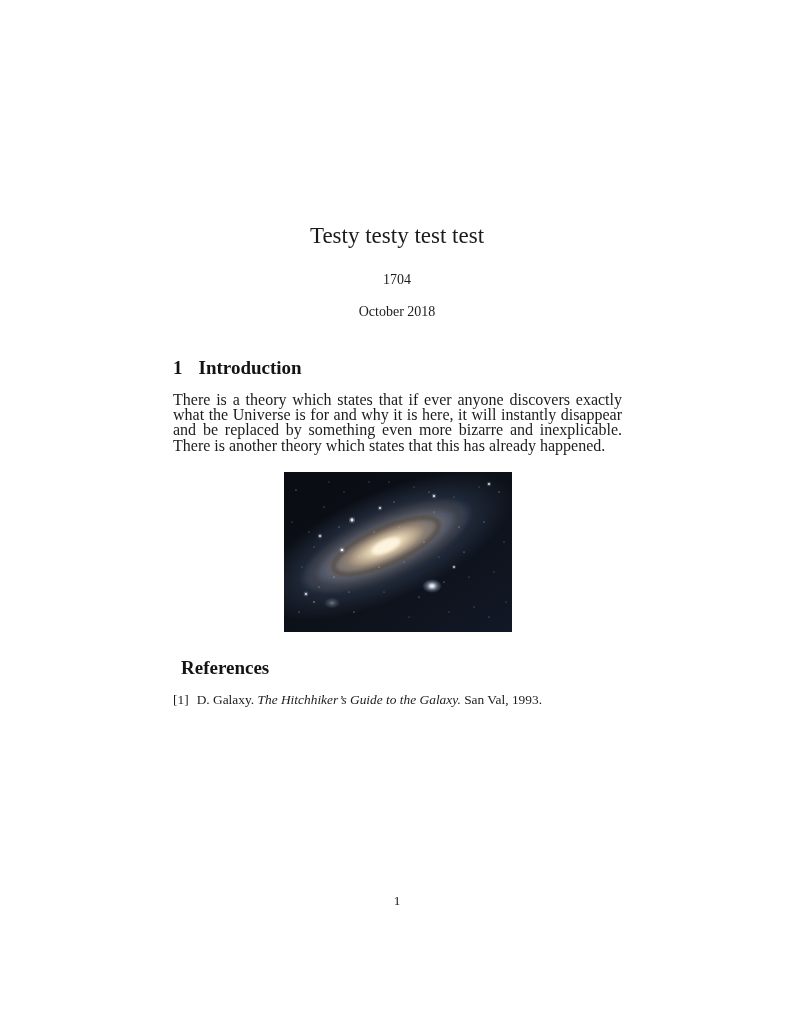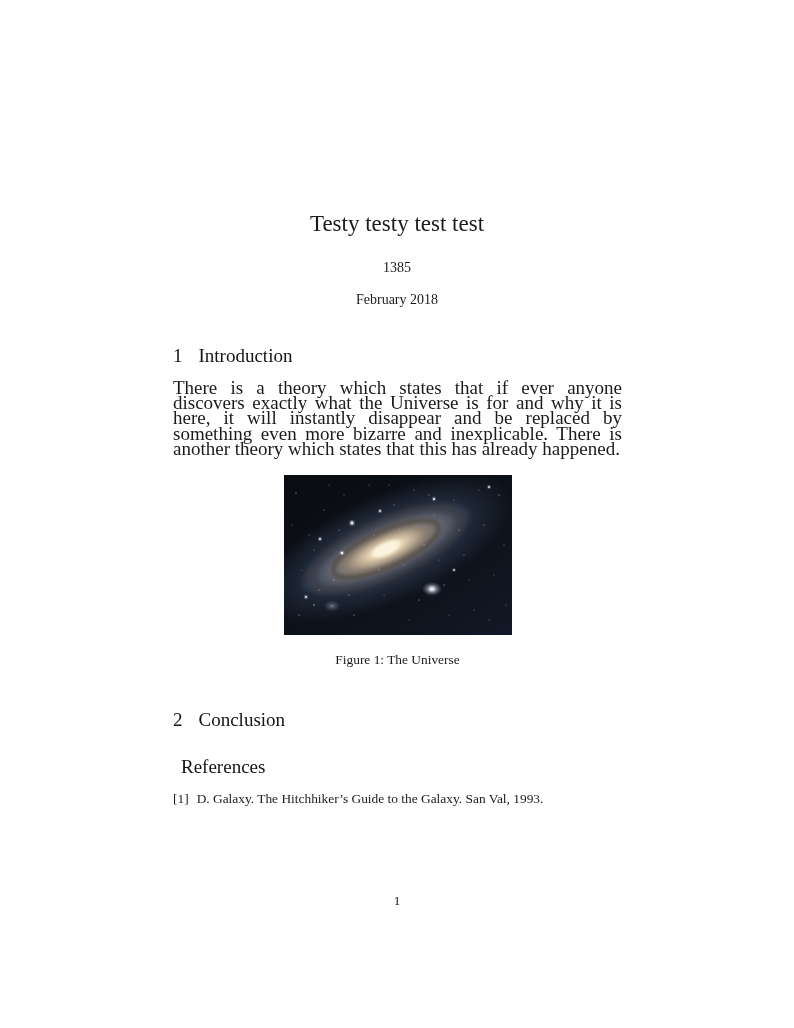--- a/index.html
+++ b/index.html
@@ -17,51 +17,51 @@
     overflow: hidden;
   }
   .titleblock {
     padding-top: 206px;
     text-align: center;
   }
   .doc-title {
     font-size: 23px;
     line-height: 28px;
     font-weight: 400;
-    margin: 4px;
+    margin: 16px;
   }
   .doc-author {
     font-size: 14px;
     line-height: 17px;
     margin-top: 21px;
   }
   .doc-date {
     font-size: 14px;
     line-height: 17px;
     margin-top: 15px;
   }
   .content {
     margin: 0 172px 0 173px; 
   }
   .sec-heading {
     font-size: 19px;
     line-height: 22px;
-    font-weight: 400;
+    font-weight: 700;
     margin: 0;
     color: #141414;
   }
   .sec-heading .sec-num {
     display: inline-block;
     margin-right: 16px;
   }
   .h-intro    { margin-top: 37px; }
   .h-concl    { margin-top: 41px; }
   .h-refs     { margin-top: 25px; margin-left: 8px; }
   .body-par {
-    font-size: 19px;
+    font-size: 16px;
     line-height: 15.2px;
     text-align: justify;
     margin: 13px 0 0 0;
   }
   .quote-par {
     font-size: 13.4px;
     line-height: 15.2px;
     margin: 13px 0 0 0;
   }
   .figure-wrap {
@@ -84,39 +84,39 @@
     margin-top: 13px;
     font-size: 13.4px;
     line-height: 15.2px;
     display: flex;
   }
   .ref-label {
     flex: 0 0 auto;
     margin-right: 8px;
   }
   .ref-text { flex: 1 1 auto; }
-  .ref-work { }
+  .ref-work { font-style: italic; }
   .page-number {
     position: absolute;
     top: 893px;
     left: 0;
     width: 100%;
     text-align: center;
     font-size: 13.4px;
   }
 </style>
 </head>
 <body>
 
 <div class="page">
 
   <div class="titleblock">
     <div class="doc-title">Testy testy test test</div>
-    <div class="doc-author">1385</div>
-    <div class="doc-date">February 2018</div>
+    <div class="doc-author">1704</div>
+    <div class="doc-date">October 2018</div>
   </div>
 
   <div class="content">
 
     <h2 class="sec-heading h-intro"><span class="sec-num">1</span><span>Introduction</span></h2>
 
     <p class="body-par">There is a theory which states that if ever anyone discovers exactly what the Universe is for and why it is here, it will instantly disappear and be replaced by something even more bizarre and inexplicable. There is another theory which states that this has already happened.</p>
 
     <div class="figure-wrap">
       <svg class="figure-img" viewBox="0 0 228 160" width="228" height="160" xmlns="http://www.w3.org/2000/svg" role="img">
@@ -232,24 +232,22 @@
           <circle cx="150" cy="24" r="2.4" opacity="0.2"></circle>
             <circle cx="150" cy="24" r="1.1" opacity="0.9"></circle>
           <circle cx="205" cy="12" r="2.2" opacity="0.2"></circle>
             <circle cx="205" cy="12" r="1" opacity="0.85"></circle>
           <circle cx="22" cy="122" r="2.4" opacity="0.2"></circle>
             <circle cx="22" cy="122" r="1.1" opacity="0.85"></circle>
           <circle cx="170" cy="95" r="2" opacity="0.18"></circle>
             <circle cx="170" cy="95" r="0.9" opacity="0.8"></circle>
         </g>
       </svg>
-      <div class="figure-caption">Figure 1: The Universe</div>
     </div>
 
-    <h2 class="sec-heading h-concl"><span class="sec-num">2</span><span>Conclusion</span></h2>
 
 
     <h2 class="sec-heading h-refs">References</h2>
 
     <div class="ref-item">
       <span class="ref-label">[1]</span>
       <span class="ref-text">
         <span>D. Galaxy.</span>
         <span class="ref-work">The Hitchhiker’s Guide to the Galaxy.</span>
         <span>San Val, 1993.</span>

